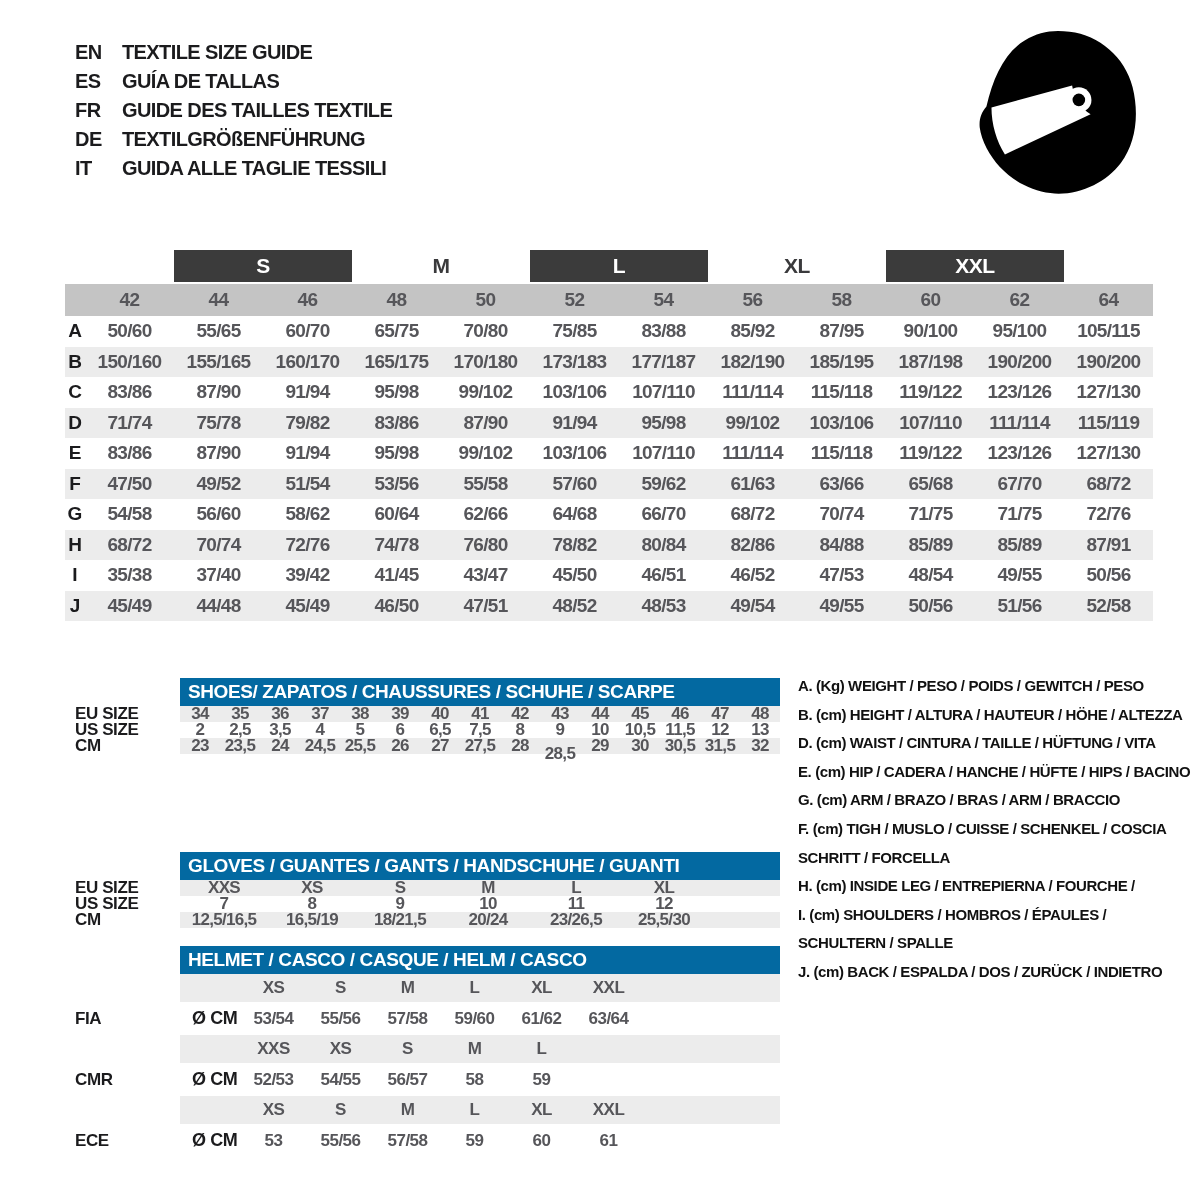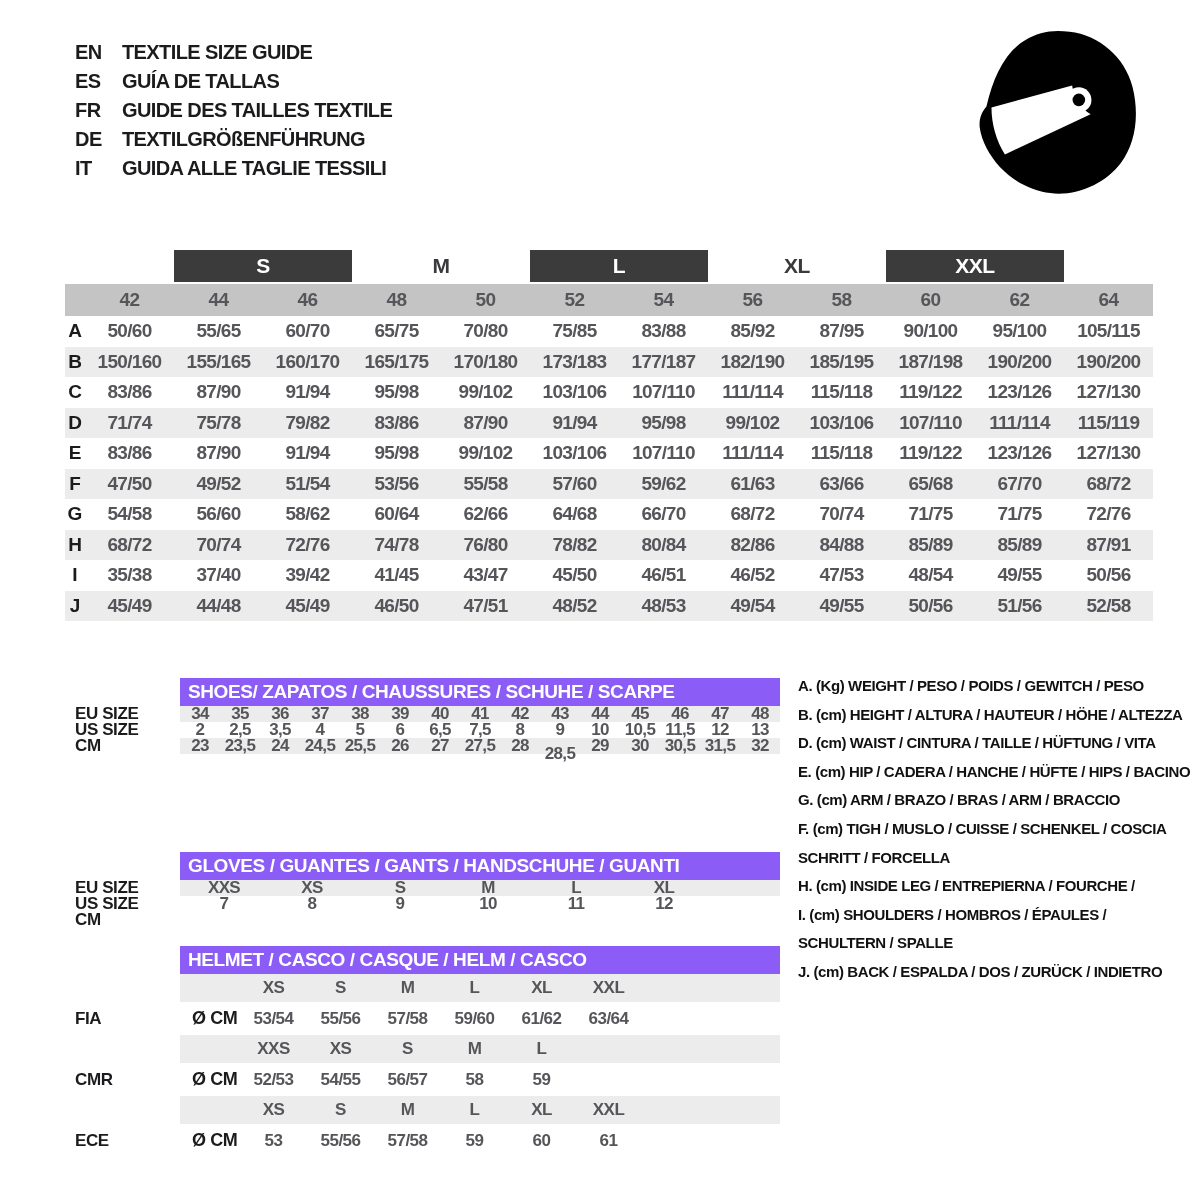--- a/index.html
+++ b/index.html
@@ -25,21 +25,21 @@
   .num-cell{display:flex;align-items:center;justify-content:center;
     font-weight:bold;font-size:19px;color:#56565a;letter-spacing:-0.5px;}
   .m-row{display:grid;grid-template-columns:20px repeat(12,89px);height:30.5px;}
   .m-row.shaded{background:#ececec;}
   .m-label{display:flex;align-items:center;justify-content:center;
     font-weight:bold;font-size:19px;color:#1b1b1d;}
   .m-cell{display:flex;align-items:center;justify-content:center;
     font-weight:bold;font-size:19px;color:#56565a;letter-spacing:-0.7px;white-space:nowrap;}
   
   .section{position:absolute;left:65px;}
-  .sec-title{margin-left:115px;width:600px;height:28px;background:#8b5cf6;color:#ffffff;
+  .sec-title{margin-left:115px;width:600px;height:28px;background:#0369a1;color:#ffffff;
     font-weight:bold;font-size:19px;letter-spacing:-0.4px;display:flex;align-items:center;
     padding-left:8px;box-sizing:border-box;white-space:nowrap;}
   .sec-row{display:flex;height:16px;}
   .sec-label{width:115px;display:flex;align-items:center;padding-left:10px;box-sizing:border-box;
     font-weight:bold;font-size:17px;color:#1b1b1d;letter-spacing:-0.4px;white-space:nowrap;}
   .sec-cells{width:600px;display:flex;align-items:center;}
   .sec-cells.shaded{background:#ececec;}
   .sec-cell{display:flex;align-items:center;justify-content:center;
     font-weight:bold;font-size:17px;color:#56565a;letter-spacing:-0.7px;white-space:nowrap;}
   
@@ -366,20 +366,28 @@
           <div class="sec-cell" style="width: 88px;">7</div>
           <div class="sec-cell" style="width: 88px;">8</div>
           <div class="sec-cell" style="width: 88px;">9</div>
           <div class="sec-cell" style="width: 88px;">10</div>
           <div class="sec-cell" style="width: 88px;">11</div>
           <div class="sec-cell" style="width: 88px;">12</div>
         </div>
       </div>
       <div class="sec-row">
         <div class="sec-label">CM</div>
+        <div class="sec-cells shaded">
+          <div class="sec-cell" style="width: 88px;">12,5/16,5</div>
+          <div class="sec-cell" style="width: 88px;">16,5/19</div>
+          <div class="sec-cell" style="width: 88px;">18/21,5</div>
+          <div class="sec-cell" style="width: 88px;">20/24</div>
+          <div class="sec-cell" style="width: 88px;">23/26,5</div>
+          <div class="sec-cell" style="width: 88px;">25,5/30</div>
+        </div>
       </div>
     </div>
 </div>
 
 <div class="section" style="top:946px;">
   <div class="sec-title">HELMET / CASCO / CASQUE / HELM / CASCO</div>
   <div>
       <div class="h-row h-size-row">
         <div class="sec-label"></div>
         <div class="h-band">

